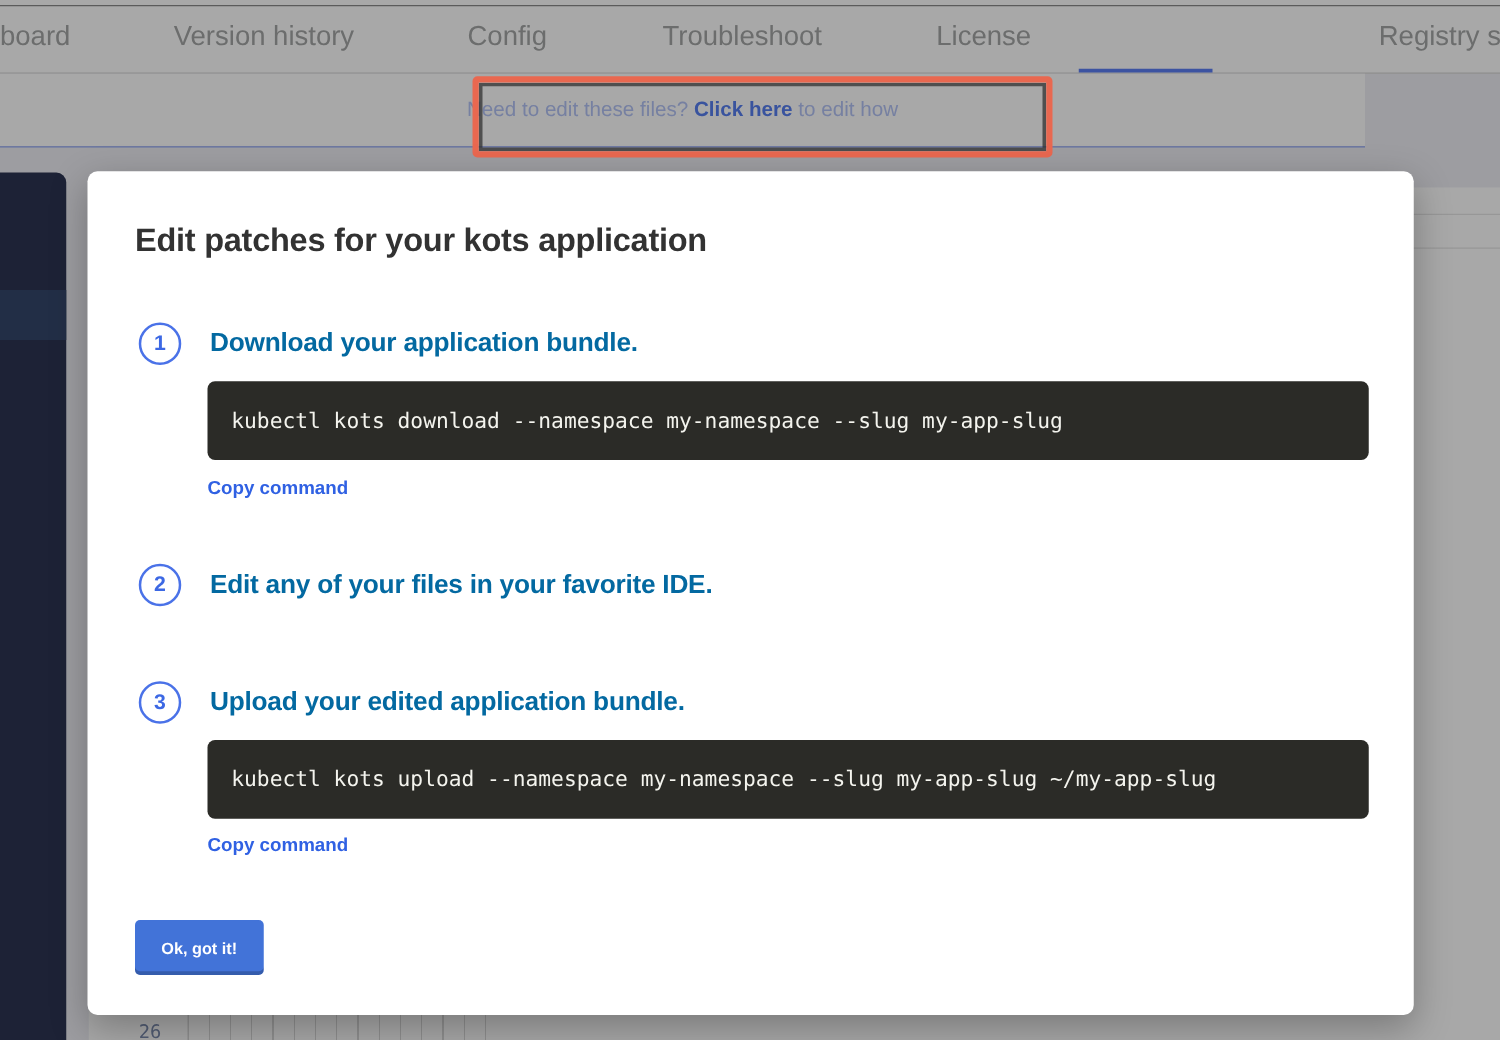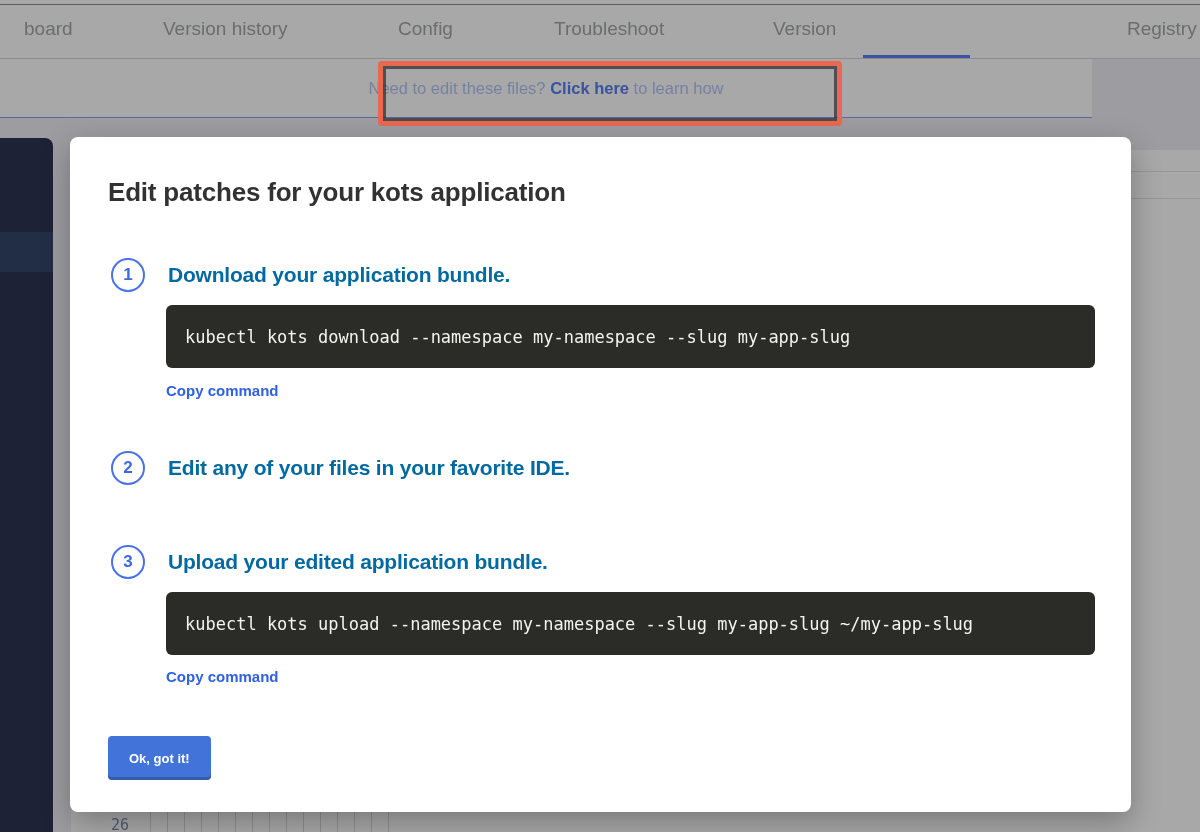--- a/index.html
+++ b/index.html
@@ -4,21 +4,21 @@
 <style>
   html,body{margin:0;padding:0;background:#888;}
   .stage{position:relative;width:1200px;height:832px;overflow:hidden;
          font-family:"Liberation Sans", sans-serif;background:#eeeff5;}
 
   
   .navbar{position:absolute;left:0;top:0;width:1200px;height:58px;background:#ffffff;
           border-bottom:1px solid #d6d6d6;}
   .nav-topline{position:absolute;left:0;top:4px;width:1200px;height:1px;background:#8a8a8a;}
   .nav-tab{position:absolute;top:0;height:58px;display:flex;align-items:center;
-           font-size:19px;color:#a4a6a6;cursor:pointer;white-space:nowrap;padding-left:24px;}
+           font-size:22px;color:#a4a6a6;cursor:pointer;white-space:nowrap;}
   .nav-tab.active{color:#4c4c4c;font-weight:400;}
   .nav-underline{position:absolute;left:863px;top:55px;width:107px;height:3px;background:#5b7ef5;}
 
   .banner{position:absolute;left:0;top:59px;width:1092px;height:58px;background:#ffffff;
           border-bottom:1px solid #8aa0f0;display:flex;align-items:center;justify-content:center;
           font-size:16.5px;color:#b4c3f5;font-weight:500;}
   .banner a{color:#577ff0;font-weight:700;text-decoration:none;cursor:pointer;}
   .banner .pad{white-space:pre;}
 
   .sidebar{position:absolute;left:0;top:138px;width:53px;height:694px;background:#2c3552;
@@ -73,29 +73,29 @@
 <body>
 
 <div class="stage">
 
   <div class="navbar">
     <div class="nav-topline"></div>
     <span class="nav-tab" style="left:0px">board</span>
     <span class="nav-tab" style="left:139px">Version history</span>
     <span class="nav-tab" style="left:374px">Config</span>
     <span class="nav-tab" style="left:530px">Troubleshoot</span>
-    <span class="nav-tab" style="left:749px">Version</span>
+    <span class="nav-tab" style="left:749px">License</span>
     <span class="nav-tab" style="left:1103px">Registry se</span>
     <div class="nav-underline"></div>
   </div>
 
   <div class="banner">
     <span class="pad">Need to edit these files? </span>
     <a class="pad">Click here</a>
-    <span class="pad"> to learn how</span>
+    <span class="pad"> to edit how</span>
   </div>
 
   <div class="sidebar">
     <div class="sidebar-selected"></div>
   </div>
 
   <div class="editor">
     <div class="ed-line1"></div>
     <div class="ed-line2"></div>
     <div class="ed-guides"></div>

